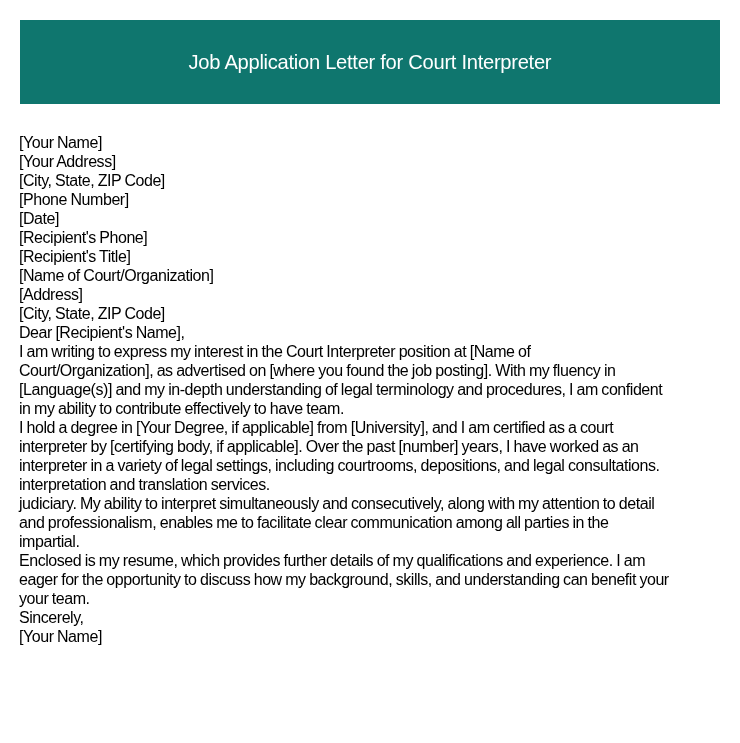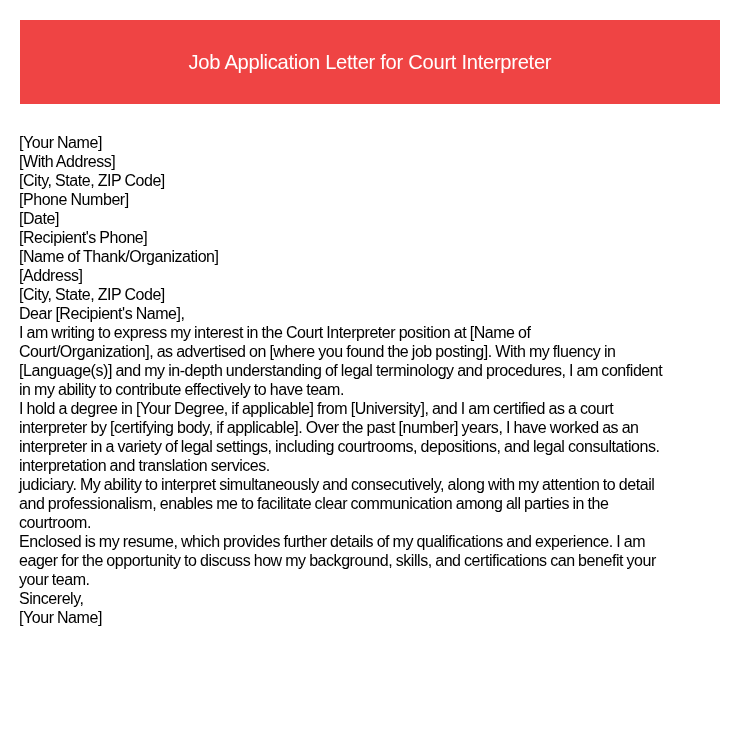--- a/index.html
+++ b/index.html
@@ -1,19 +1,19 @@
 <!DOCTYPE html>
 <html><head>
 <meta charset="utf-8">
 <style>
   html, body { margin: 0; padding: 0; background: #ffffff; }
   body { width: 740px; height: 743px; position: relative; overflow: hidden; }
   .header {
     position: absolute; left: 20px; top: 20px; width: 700px; height: 84px;
-    background: #ef4444; display: flex; align-items: center; justify-content: center;
+    background: #0f766e; display: flex; align-items: center; justify-content: center;
   }
   .header h1 {
     margin: 0; color: #ffffff; font-family: "Liberation Sans", sans-serif;
     font-weight: normal; font-size: 21px; letter-spacing: -0.3px;
     transform: scaleX(0.96);
   }
   .letter {
     position: absolute; left: 19px; top: 133px; width: 720px;
     font-family: Liberation Sans, sans-serif; font-size: 16px; line-height: 19px;
     color: #000000; letter-spacing: -0.45px; word-spacing: -0.5px;
@@ -22,43 +22,44 @@
 </style>
 </head>
 <body>
 
 <div class="header">
   <h1>Job Application Letter for Court Interpreter</h1>
 </div>
 
 <div class="letter">
   <p>[Your Name]</p>
-  <p>[With Address]</p>
+  <p>[Your Address]</p>
   <p>[City, State, ZIP Code]</p>
   <p>[Phone Number]</p>
   <p>[Date]</p>
   <p>[Recipient's Phone]</p>
-  <p>[Name of Thank/Organization]</p>
+  <p>[Recipient's Title]</p>
+  <p>[Name of Court/Organization]</p>
   <p>[Address]</p>
   <p>[City, State, ZIP Code]</p>
   <p>Dear [Recipient's Name],</p>
 
   <p>I am writing to express my interest in the Court Interpreter position at [Name of</p>
   <p>Court/Organization], as advertised on [where you found the job posting]. With my fluency in</p>
   <p>[Language(s)] and my in-depth understanding of legal terminology and procedures, I am confident</p>
   <p>in my ability to contribute effectively to have team.</p>
 
   <p>I hold a degree in [Your Degree, if applicable] from [University], and I am certified as a court</p>
   <p>interpreter by [certifying body, if applicable]. Over the past [number] years, I have worked as an</p>
   <p>interpreter in a variety of legal settings, including courtrooms, depositions, and legal consultations.</p>
   <p>interpretation and translation services.</p>
 
   <p>judiciary. My ability to interpret simultaneously and consecutively, along with my attention to detail</p>
   <p>and professionalism, enables me to facilitate clear communication among all parties in the</p>
-  <p>courtroom.</p>
+  <p>impartial.</p>
 
   <p>Enclosed is my resume, which provides further details of my qualifications and experience. I am</p>
-  <p>eager for the opportunity to discuss how my background, skills, and certifications can benefit your</p>
+  <p>eager for the opportunity to discuss how my background, skills, and understanding can benefit your</p>
   <p>your team.</p>
 
   <p>Sincerely,</p>
   <p>[Your Name]</p>
 </div>
 
 </body></html>

